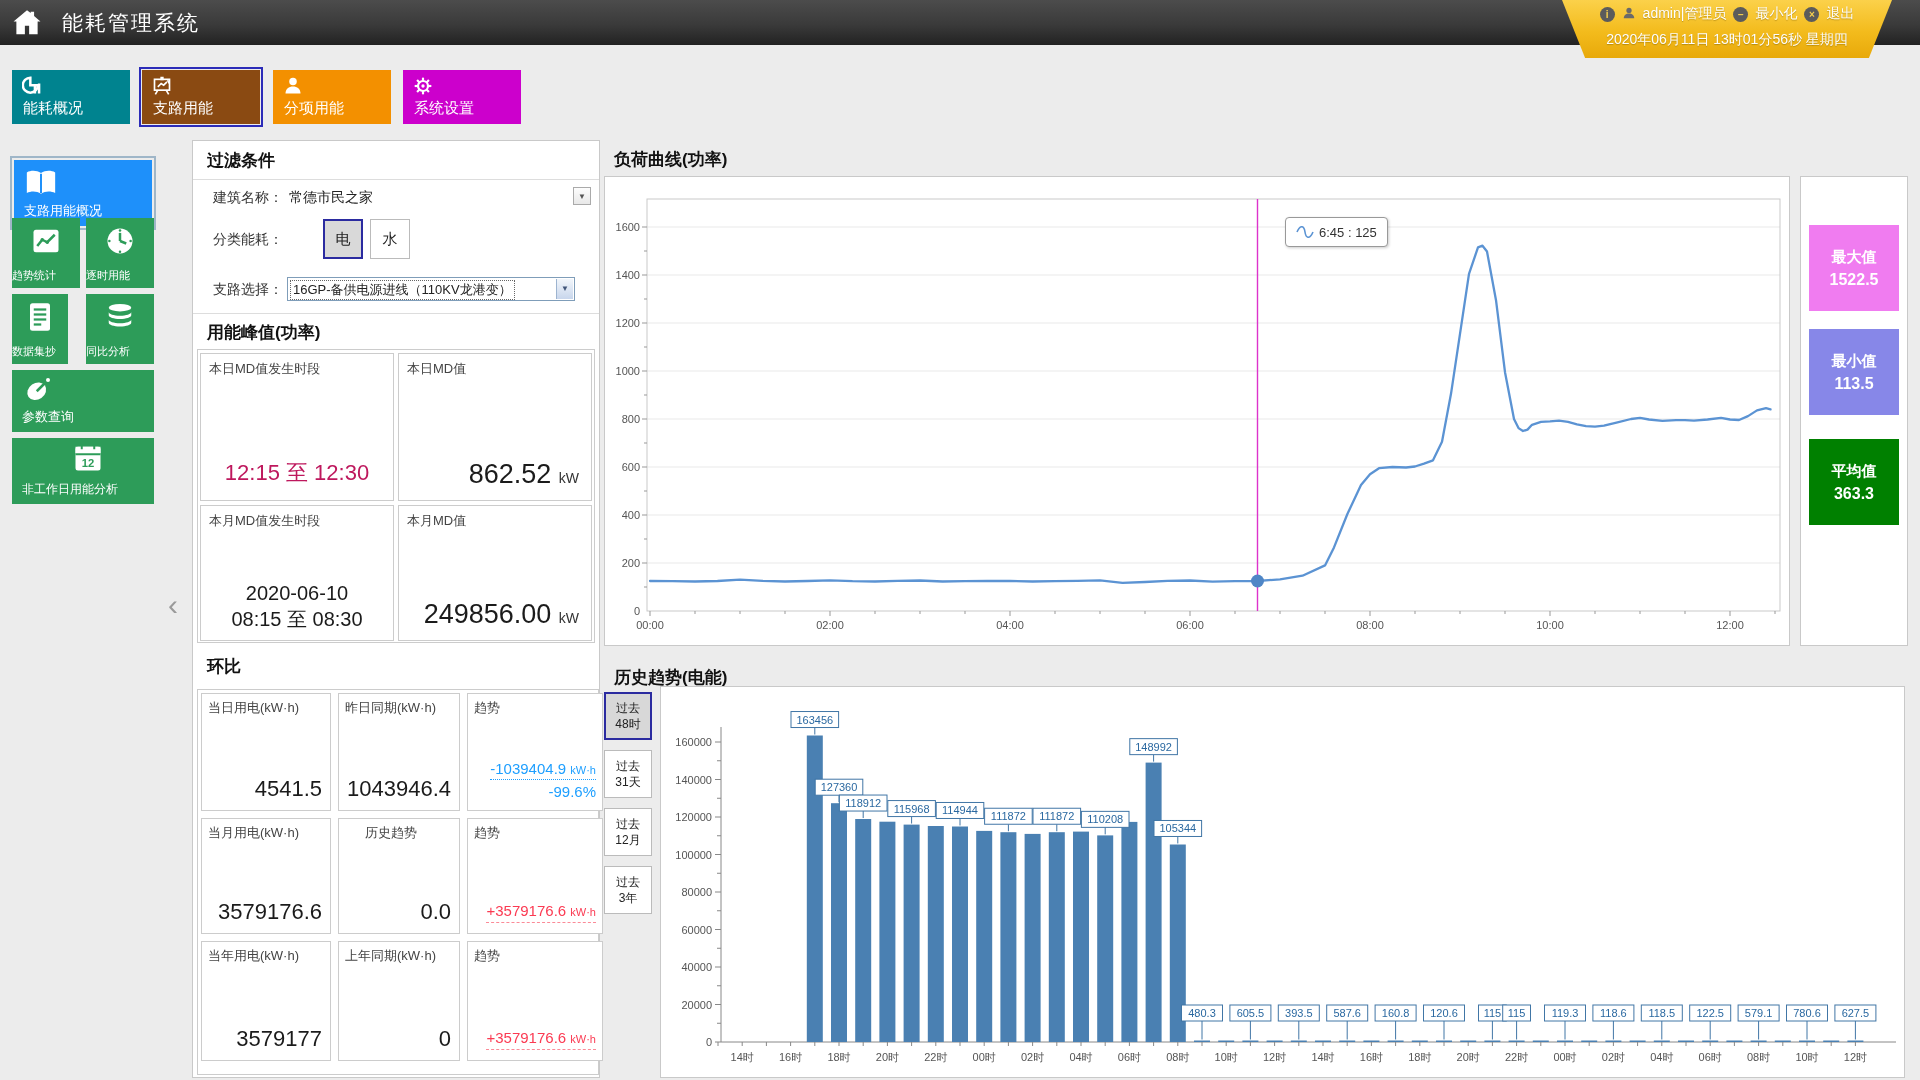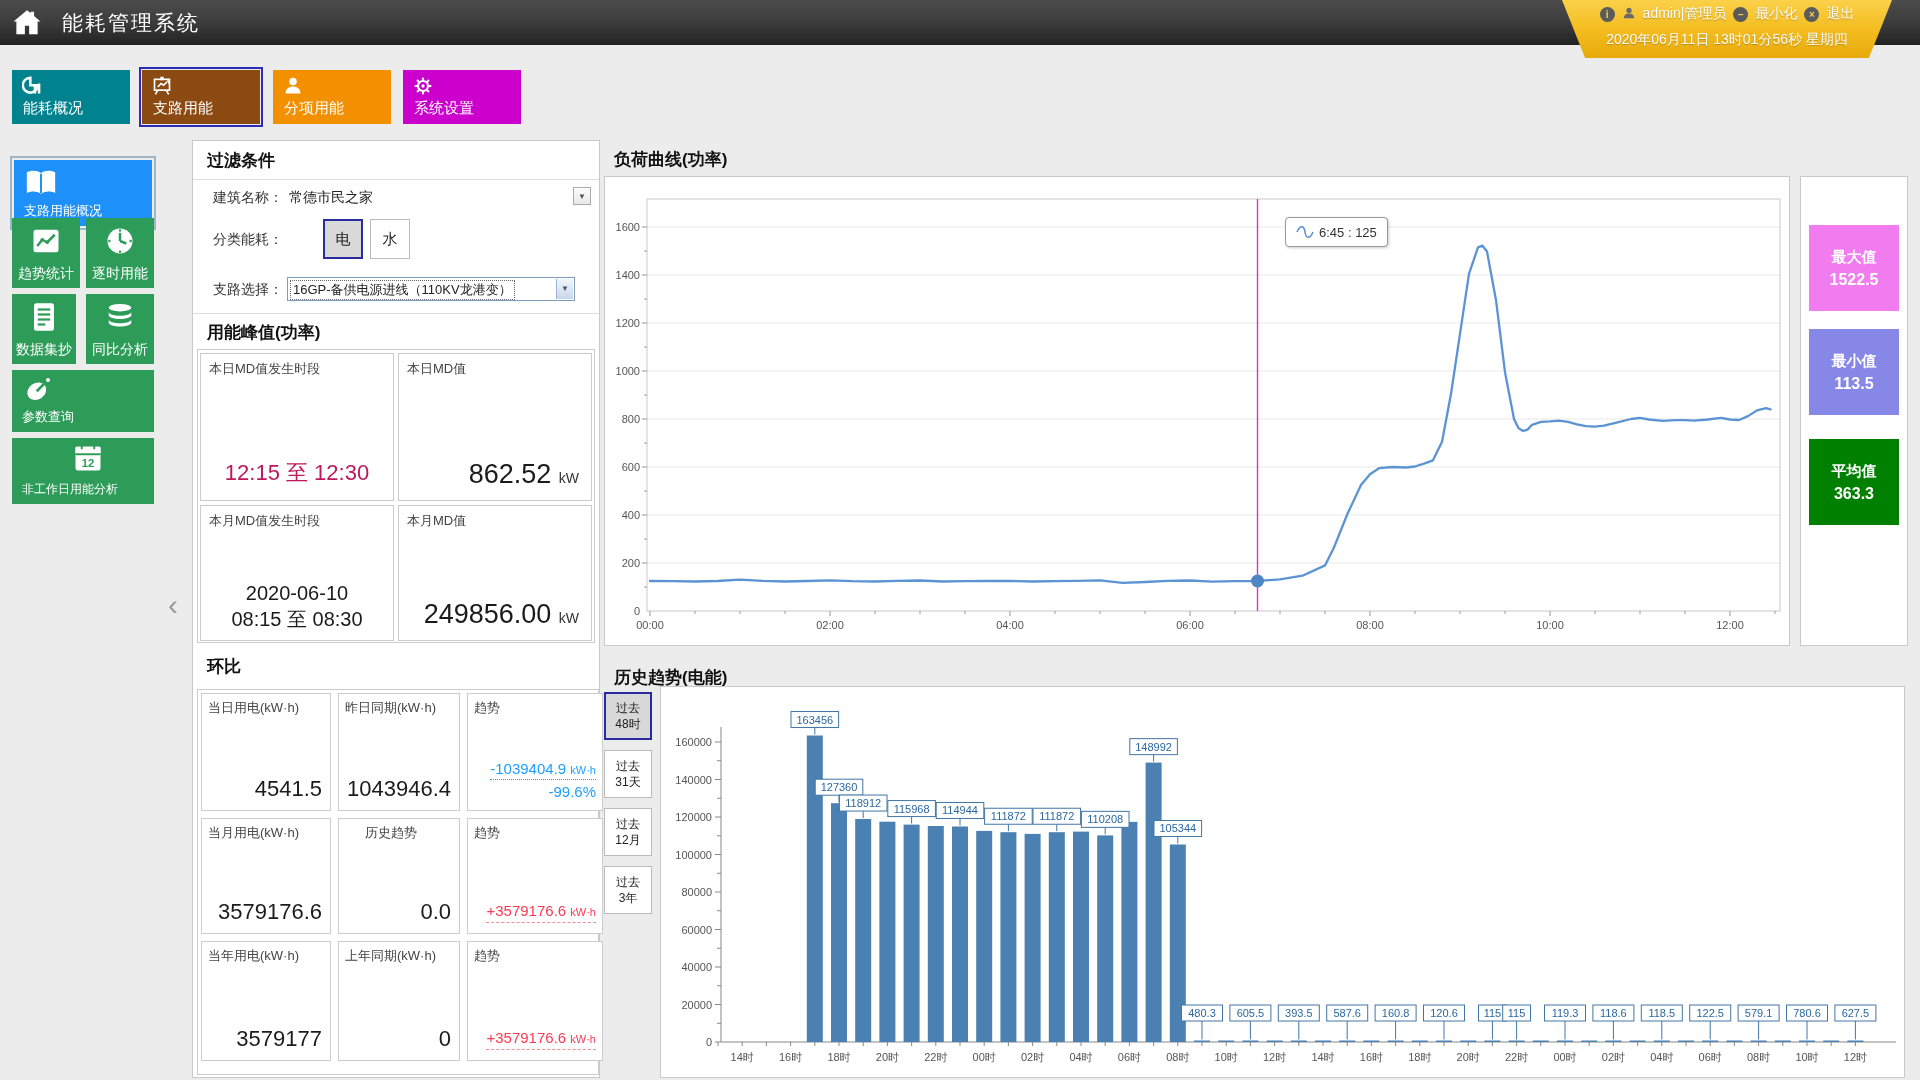--- a/index.html
+++ b/index.html
@@ -23,21 +23,21 @@
     align-items:center; justify-content:center; text-shadow:none; }
 
   
   .nav-tile { position:absolute; top:70px; width:118px; height:54px; color:#fff; cursor:pointer; }
   .nav-tile .nv-label { position:absolute; left:11px; bottom:6px; font-size:15px; }
   .nav-tile .nv-icon { position:absolute; left:10px; top:6px; }
   .nav-sel { outline:2px solid #2b2bb8; outline-offset:1px; }
 
   
   .side-tile { position:absolute; background:#2d9c59; color:#fff; cursor:pointer; }
-  .side-label { position:absolute; left:0; right:0; bottom:5px; text-align:center; font-size:14px;margin-top:46px; }
+  .side-label { position:absolute; left:0; right:0; bottom:5px; text-align:left; font-size:11px;margin-top:46px; }
   .side-label-left { position:absolute; left:10px; bottom:6px; font-size:13px; }
   #tile-overview { left:14px; top:160px; width:138px; height:66px; background:#1e90fa;
     outline:2px solid #9fb6c8; outline-offset:2px; }
   .side-icon-c { position:absolute; left:0; right:0; top:8px; text-align:center; }
 
   #collapse-ch { position:absolute; left:168px; top:588px; font-size:30px; color:#9a9a9a; cursor:pointer; }
 
   
   .panel { position:absolute; background:#fff; border:1px solid #c9c9c9; }
   .sec-title { font-size:17px; font-weight:bold; color:#111; }
@@ -196,21 +196,21 @@
         <circle cx="12" cy="12" r="10" fill="#fff"></circle>
         <line x1="12" y1="12" x2="12" y2="5.5" stroke="#2d9c59" stroke-width="2"></line>
         <line x1="12" y1="12" x2="17" y2="14" stroke="#2d9c59" stroke-width="2"></line>
         <circle cx="12" cy="3.5" r="1" fill="#2d9c59"></circle>
         <circle cx="12" cy="20.5" r="1" fill="#2d9c59"></circle>
         <circle cx="3.5" cy="12" r="1" fill="#2d9c59"></circle>
         <circle cx="20.5" cy="12" r="1" fill="#2d9c59"></circle>
       </svg></span>
   <span class="side-label">逐时用能</span>
 </div>
-<div class="side-tile" style="left:12px;top:294px;width:64px;height:70px">
+<div class="side-tile" style="left:12px;top:294px;width:56px;height:70px">
   <span class="side-icon-c"><svg width="28" height="30" viewBox="0 0 20 24">
         <rect x="2" y="1" width="16" height="22" rx="2" fill="#fff"></rect>
         <g stroke="#2d9c59" stroke-width="1.8">
           <line x1="5" y1="6" x2="15" y2="6"></line>
           <line x1="5" y1="10" x2="15" y2="10"></line>
           <line x1="5" y1="14" x2="15" y2="14"></line>
           <line x1="5" y1="18" x2="11" y2="18"></line>
         </g>
       </svg></span>
   <span class="side-label">数据集抄</span>

